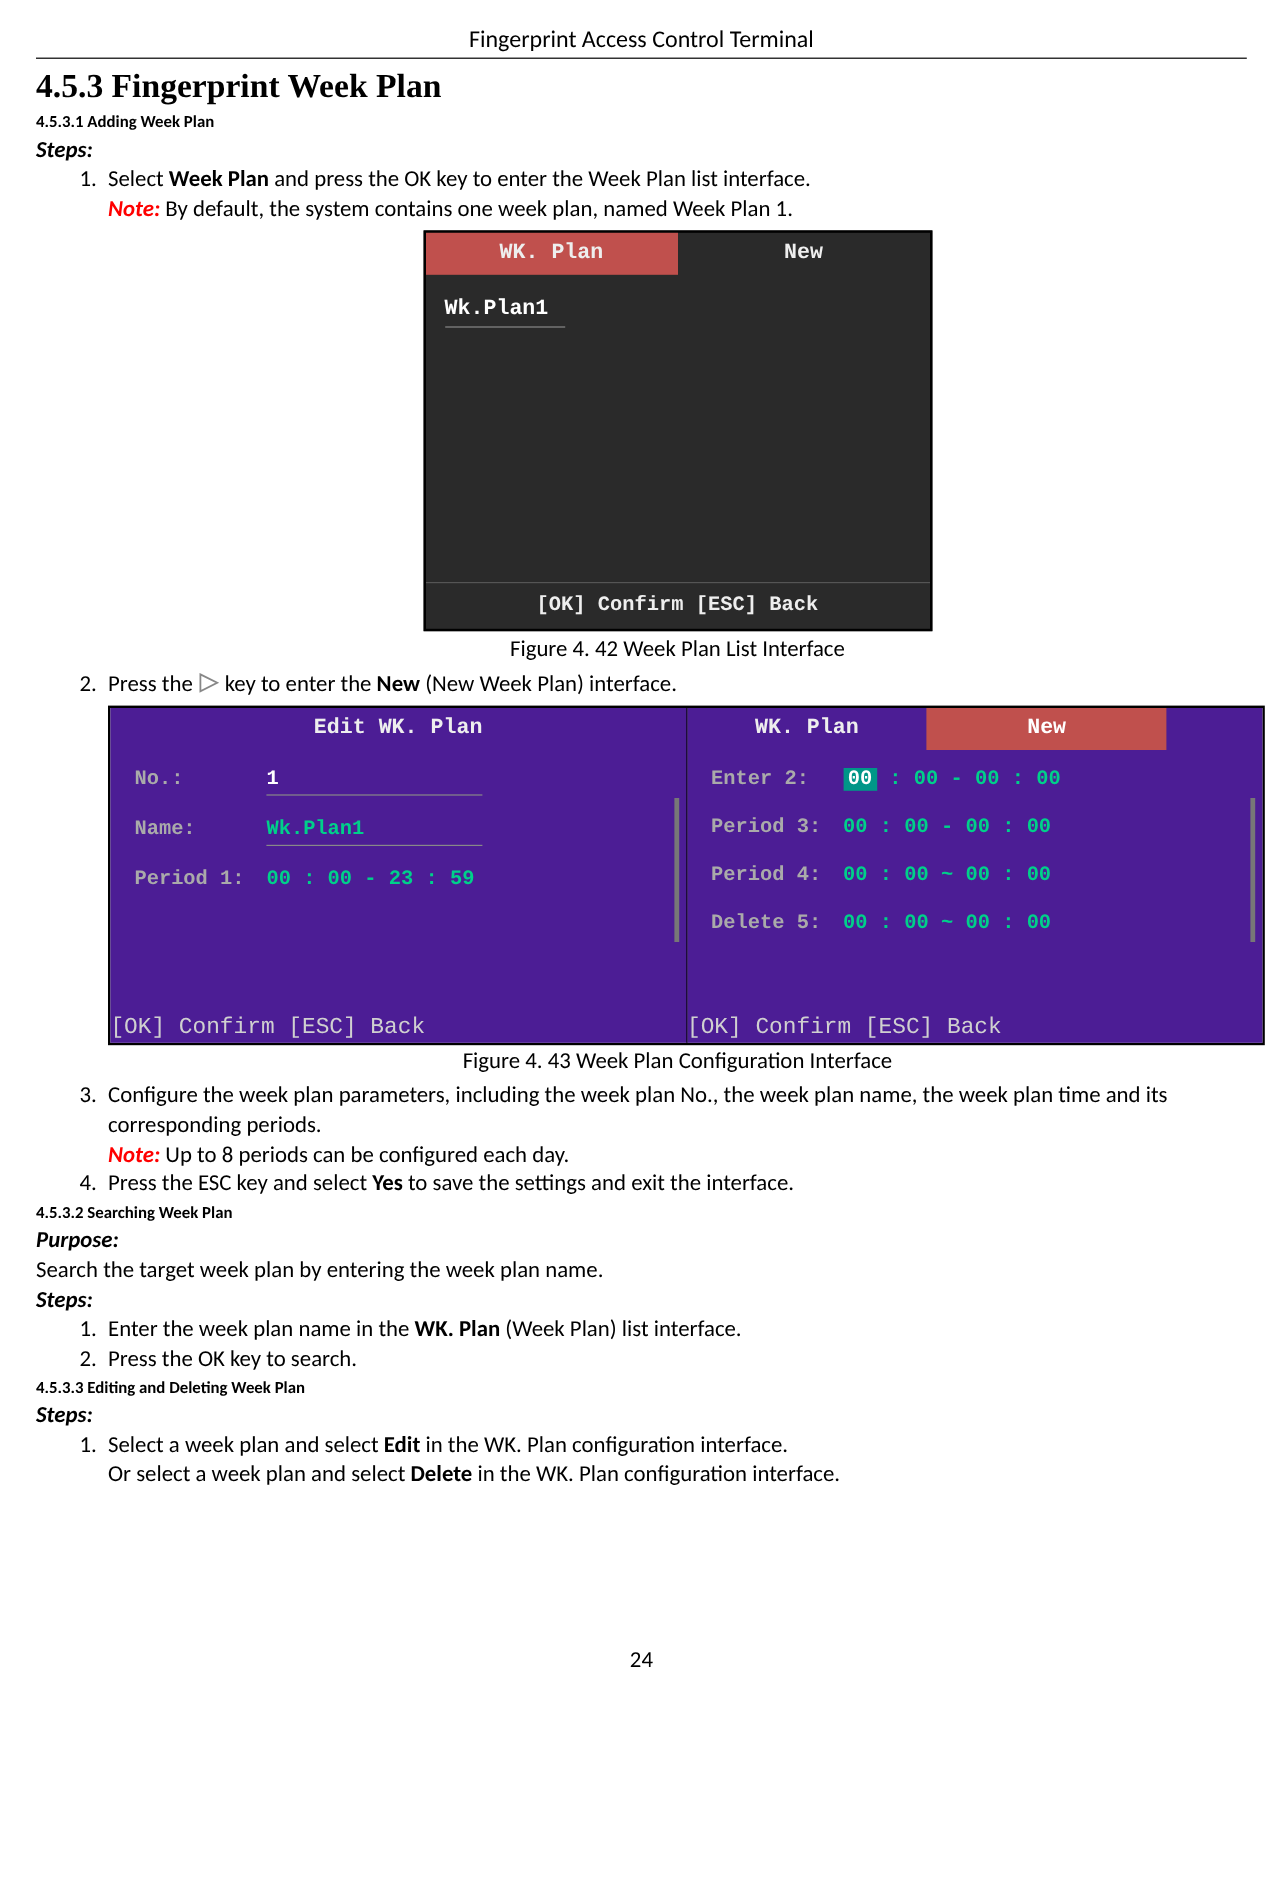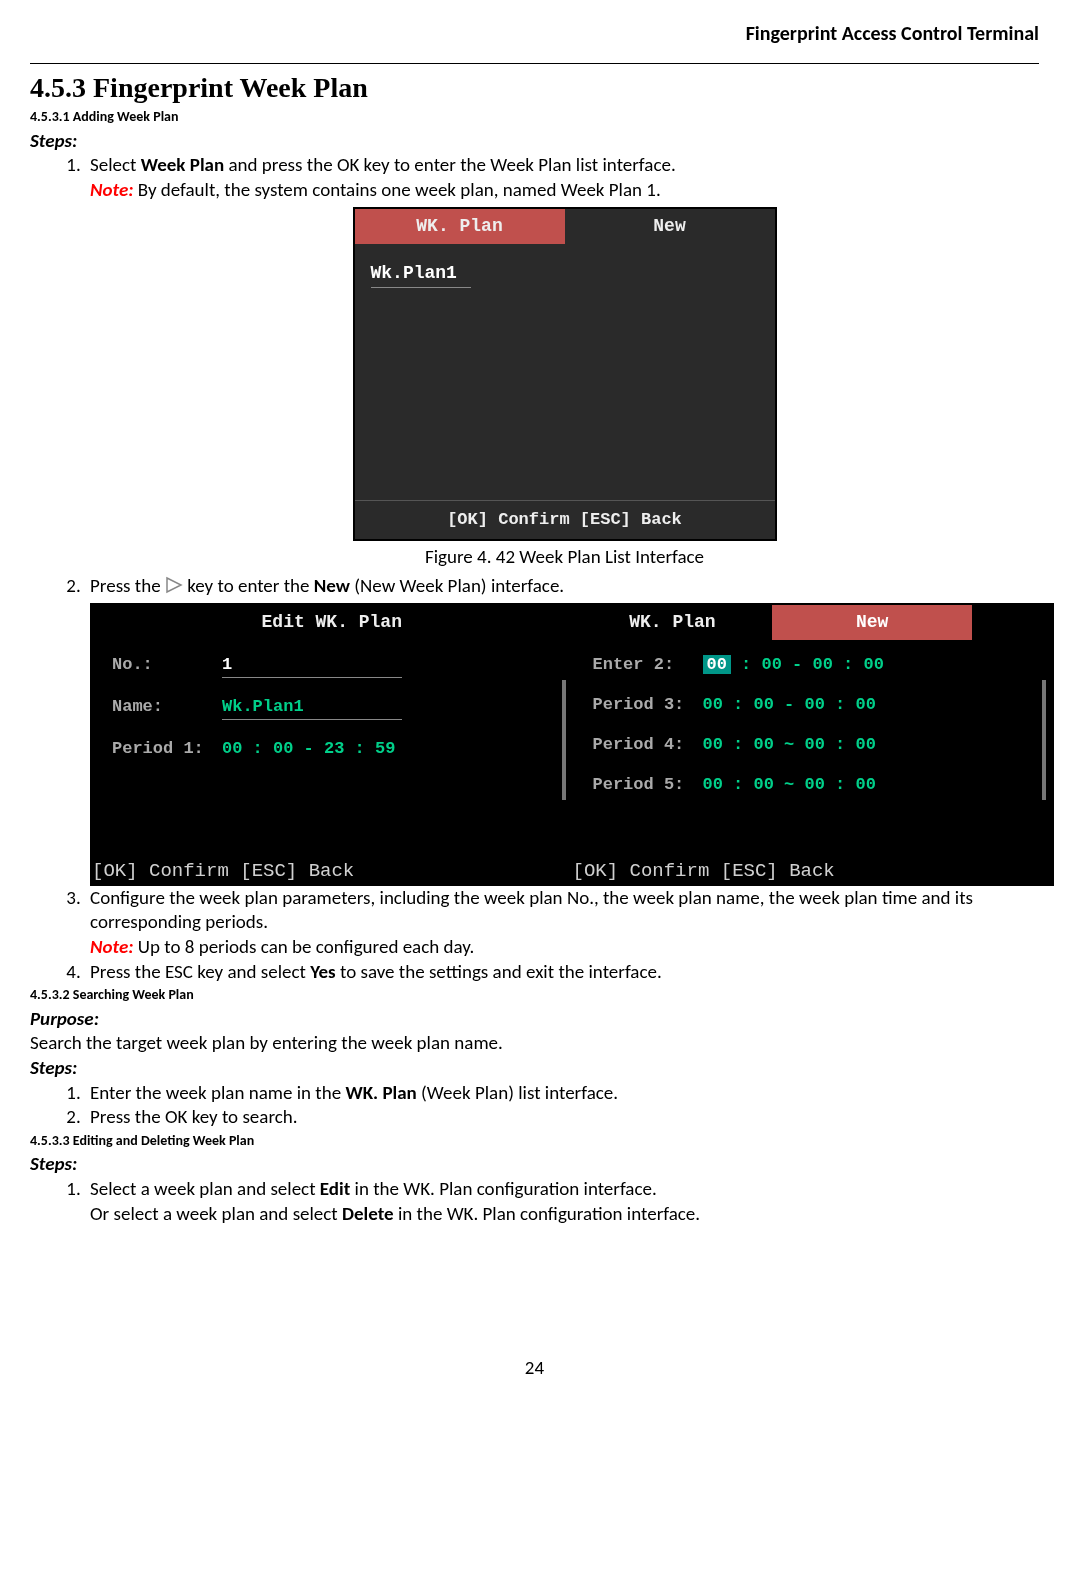--- a/index.html
+++ b/index.html
@@ -6,26 +6,25 @@
     font-family: Calibri, Arial, sans-serif;
     background: #fff;
     color: #000;
     margin: 0;
     padding: 20px 30px;
     width: 1009px;
     font-size: 19px;
     line-height: 1.3;
   }
   .doc-header {
-    text-align: right;
+    text-align: center;
     font-size: 20px;
-    padding-bottom: 17px;
+    padding-bottom: 2px;
     border-bottom: 1.5px solid #000;
     margin-bottom: 6px;
-    font-weight: bold;
   }
   .h1 {
     font-family: "Times New Roman", serif;
     font-size: 28px;
     font-weight: bold;
     margin: 0;
   }
   .h2 {
     font-size: 14px;
     font-weight: bold;
@@ -112,21 +111,21 @@
   }
 
   .term2-wrap {
     border: 2px solid #000;
     display: flex;
     width: 960px;
     margin: 4px auto 0 auto;
   }
   .term2a, .term2b {
     flex: 1;
-    background: #000000;
+    background: #4c1d95;
     color: #d0d0d0;
     font-family: "Courier New", monospace;
     position: relative;
   }
   .term2a { border-right: 1px solid #000; }
   .t2-header {
     text-align: center;
     font-size: 18px;
     padding: 6px 0;
     color: #eee;
@@ -251,28 +250,29 @@
           </div>
           <div class="row">
             <span class="lbl">Period 3:</span>
             <span class="val norm">00 : 00 - 00 : 00</span>
           </div>
           <div class="row">
             <span class="lbl">Period 4:</span>
             <span class="val norm">00 : 00 ~ 00 : 00</span>
           </div>
           <div class="row">
-            <span class="lbl">Period 5:</span>
+            <span class="lbl">Delete 5:</span>
             <span class="val norm">00 : 00 ~ 00 : 00</span>
           </div>
           <div class="scrollbar"></div>
         </div>
         <div class="footer-bar">[OK] Confirm   [ESC] Back</div>
       </div>
     </div>
+    <div class="fig-caption">Figure 4. 43 Week Plan Configuration Interface</div>
   </li>
 
   <li>
     <span>Configure the week plan parameters, including the week plan No., the week plan name, the week plan time and its corresponding periods.</span><br>
     <span class="note-red">Note:</span><span> Up to 8 periods can be configured each day.</span>
   </li>
 
   <li>
     <span>Press the ESC key and select </span><span class="bold">Yes</span><span> to save the settings and exit the interface.</span>
   </li>

